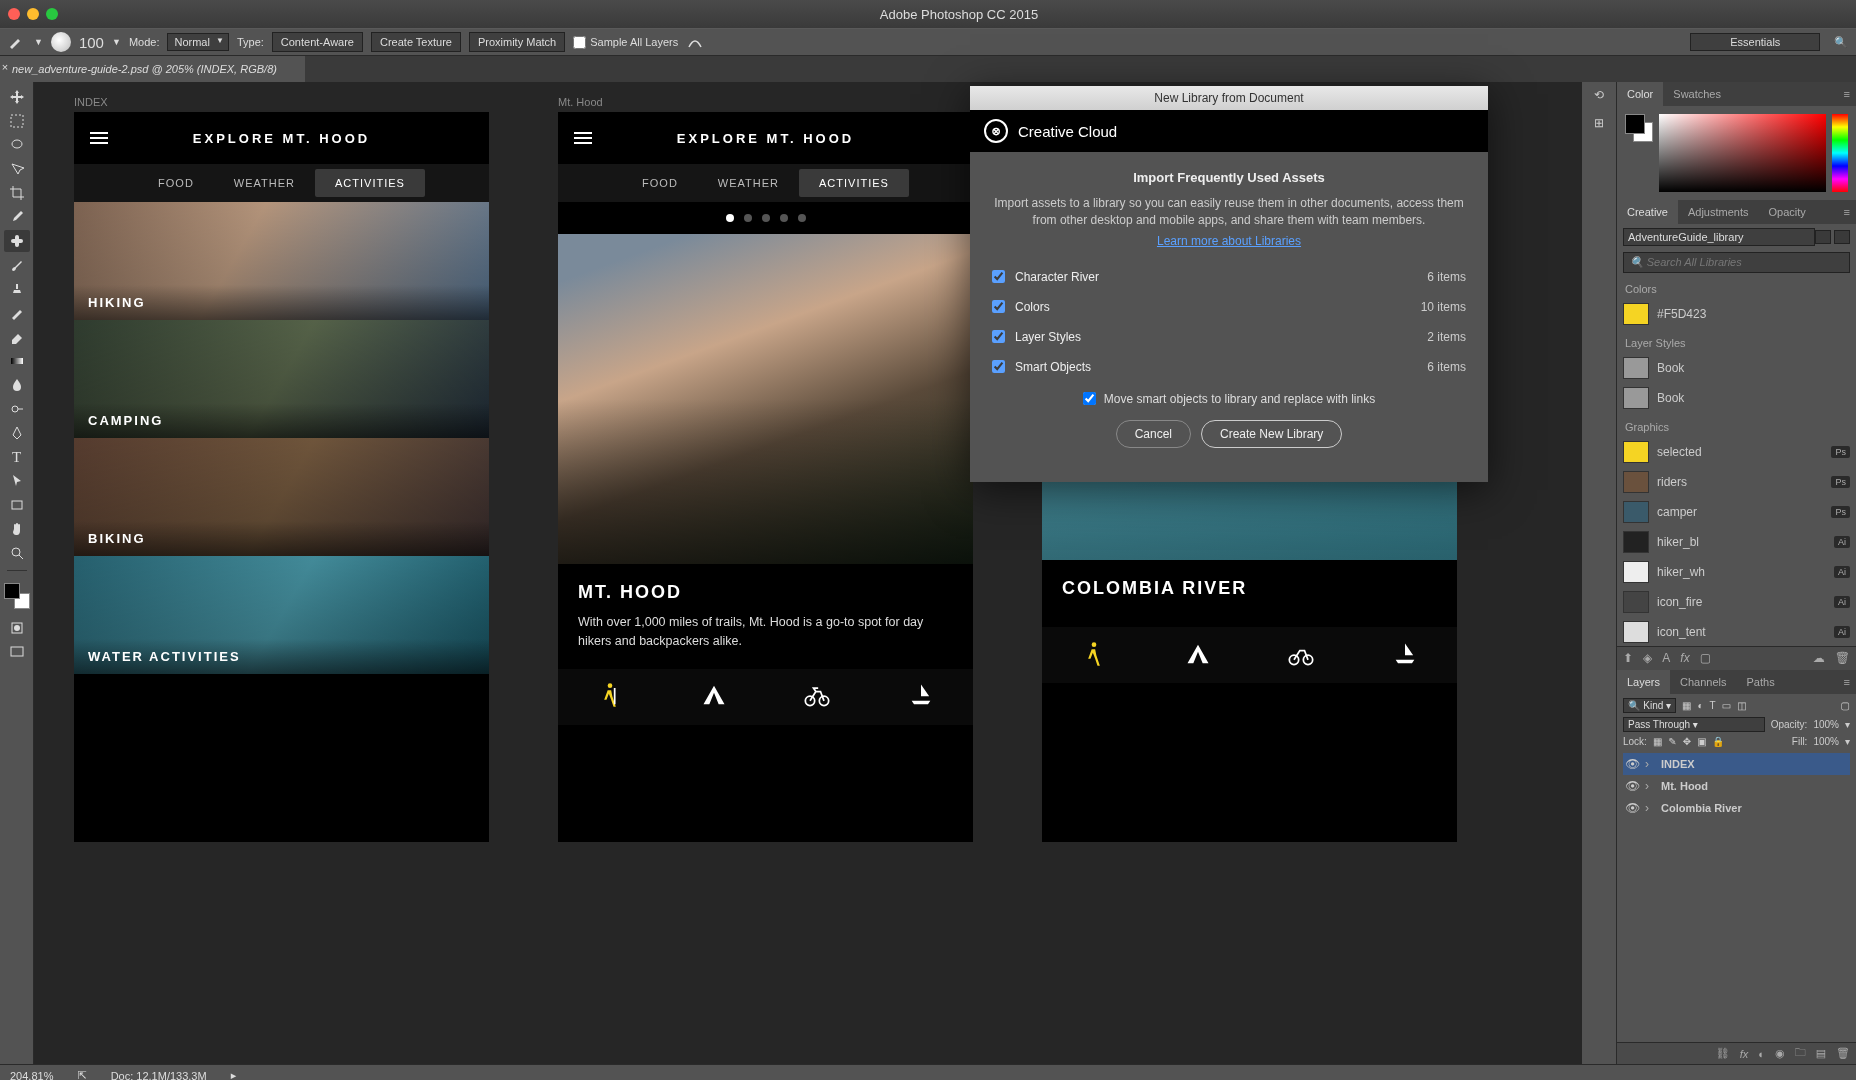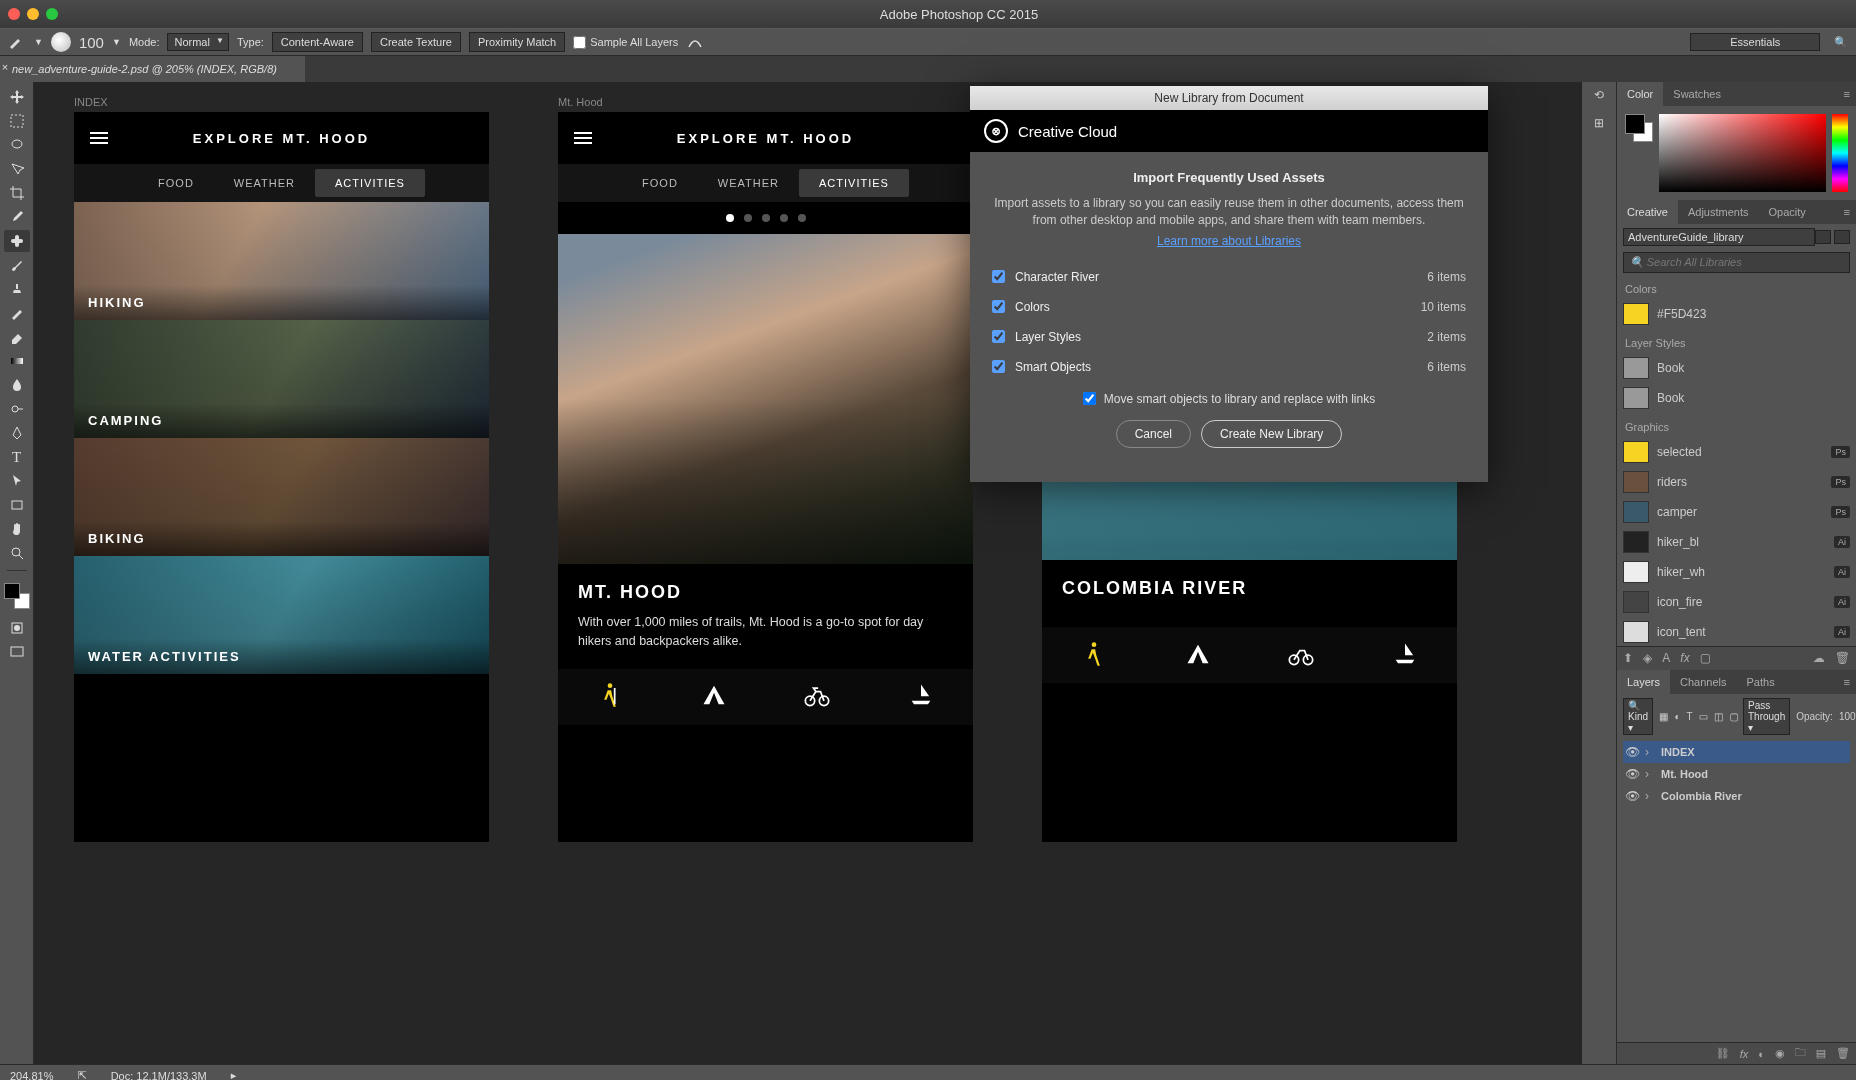--- a/index.html
+++ b/index.html
@@ -66,21 +66,21 @@
 .lib-icons { display:flex; gap:3px;}
 .lib-icons span { width:16px; height:14px; background:#3a3a3a; border:1px solid #222;}
 .lib-search { margin:2px 6px; background:#3f3f3f; border:1px solid #222; padding:3px 6px; font-size:11px; color:#888; font-style:italic;}
 .lib-body { flex:1; overflow:auto; padding:0 6px;}
 .lib-group-title { color:#aaa; font-size:11px; padding:8px 2px 4px;}
 .lib-row { display:flex; align-items:center; height:30px; gap:8px;}
 .lib-thumb { width:26px; height:22px; background:#888; border:1px solid #333;}
 .lib-badge { margin-left:auto; background:#2a2a2a; color:#aaa; font-size:9px; padding:1px 4px; border-radius:2px;}
 .lib-footer { height:24px; background:#4a4a4a; border-top:1px solid #2a2a2a; display:flex; align-items:center; padding:0 6px; gap:10px; color:#aaa;}
 .layers-body { flex:1; display:flex; flex-direction:column;}
-.layers-controls { padding:4px 6px; display:flex; flex-direction:row; gap:4px; font-size:10px; color:#ccc;}
+.layers-controls { padding:4px 6px; display:flex; flex-direction:column; gap:4px; font-size:10px; color:#ccc;}
 .lc-row { display:flex; align-items:center; gap:6px;}
 .lc-select { background:#3f3f3f; border:1px solid #222; color:#ddd; padding:1px 4px; font-size:10px;}
 .layer-list { flex:1; padding:2px 6px;}
 .layer-row { display:flex; align-items:center; height:22px; gap:6px; padding:0 2px;}
 .layer-row.sel { background:#3a5a8a;}
 .eye { width:14px; text-align:center;}
 .chev { width:10px; color:#aaa;}
 .layer-name { font-weight:600; font-size:11px;}
 .layers-footer { height:22px; background:#4a4a4a; border-top:1px solid #2a2a2a; display:flex; align-items:center; justify-content:flex-end; padding:0 6px; gap:10px; color:#aaa; font-size:11px;}
 .statusbar { height:22px; background:#535353; display:flex; align-items:center; padding:0 10px; gap:24px; font-size:11px; color:#ddd; border-top:1px solid #2a2a2a;}

